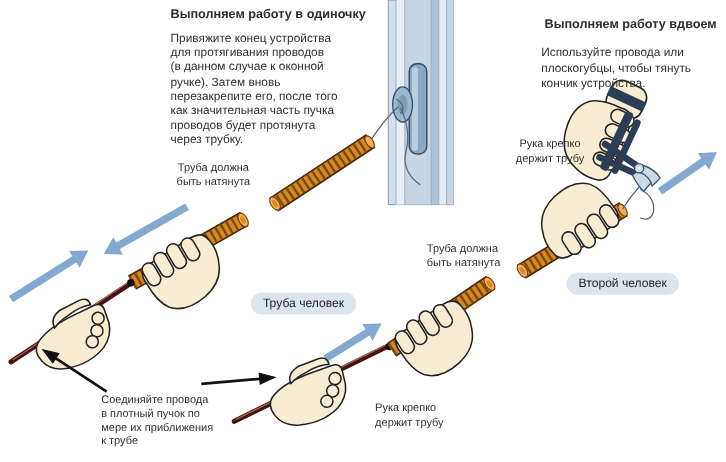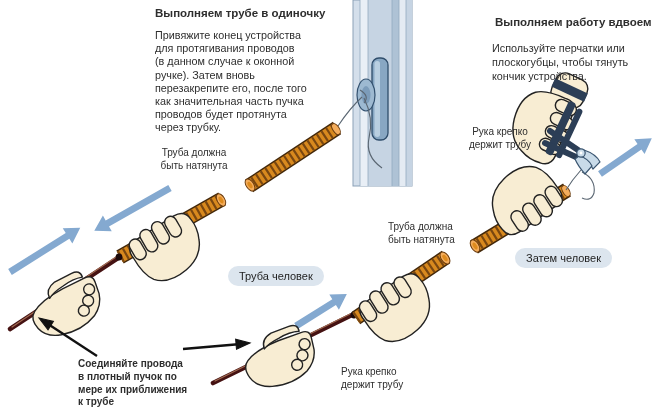--- a/index.html
+++ b/index.html
@@ -171,44 +171,44 @@
   <g stroke="#111" fill="#111">
     <line x1="97" y1="356" x2="48" y2="324" stroke-width="2.4"></line>
     <path d="M0 0 L-14 5 L-14 -5 Z" transform="translate(39,318) rotate(213)"></path>
   </g>
   <g stroke="#111" fill="#111">
     <line x1="183" y1="349" x2="241" y2="344" stroke-width="2.4"></line>
     <path d="M0 0 L-14 5 L-14 -5 Z" transform="translate(250,343) rotate(-5)"></path>
   </g>
 </svg>
 
-<div class="txt title" style="left:155px;top:7px;">Выполняем трубе в одиночку</div>
+<div class="txt title" style="left:155px;top:7px;">Выполняем работу в одиночку</div>
 <div class="txt body" style="left:155px;top:29px;">Привяжите конец устройства
 для протягивания проводов
 (в данном случае к оконной
 ручке). Затем вновь
 перезакрепите его, после того
 как значительная часть пучка
 проводов будет протянута
 через трубку.</div>
 
 <div class="txt title" style="left:495px;top:16px;">Выполняем работу вдвоем</div>
-<div class="txt body" style="left:492px;top:41px;line-height:14px;">Используйте перчатки или
+<div class="txt body" style="left:492px;top:41px;line-height:14px;">Используйте провода или
 плоскогубцы, чтобы тянуть
 кончик устройства.</div>
 
 <div class="txt label center" style="left:148px;top:147px;width:92px;">Труба должна
 быть натянута</div>
 <div class="txt label" style="left:388px;top:221px;">Труба должна
 быть натянута</div>
 <div class="txt label center" style="left:458px;top:126px;width:84px;">Рука крепко
 держит трубу</div>
 <div class="txt label" style="left:341px;top:366px;">Рука крепко
 держит трубу</div>
-<div class="txt label" style="left:78px;top:358px;font-weight:bold;">Соединяйте провода
+<div class="txt label" style="left:92px;top:358px;">Соединяйте провода
 в плотный пучок по
 мере их приближения
 к трубе</div>
 
 <div class="badge" style="left:228px;top:266px;">Труба человек</div>
-<div class="badge" style="left:515px;top:248px;">Затем человек</div>
+<div class="badge" style="left:515px;top:248px;">Второй человек</div>
 
 </div>
 
 </body></html>

